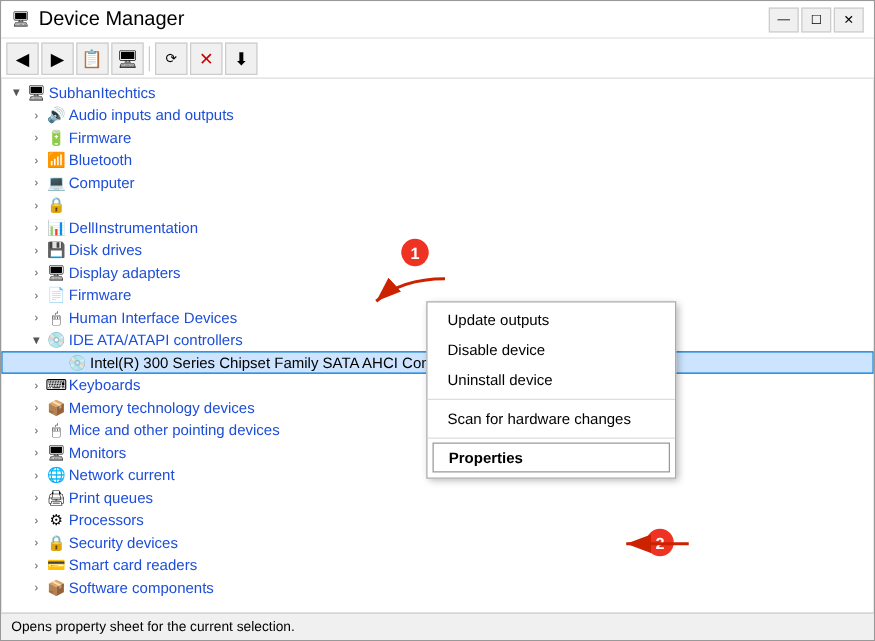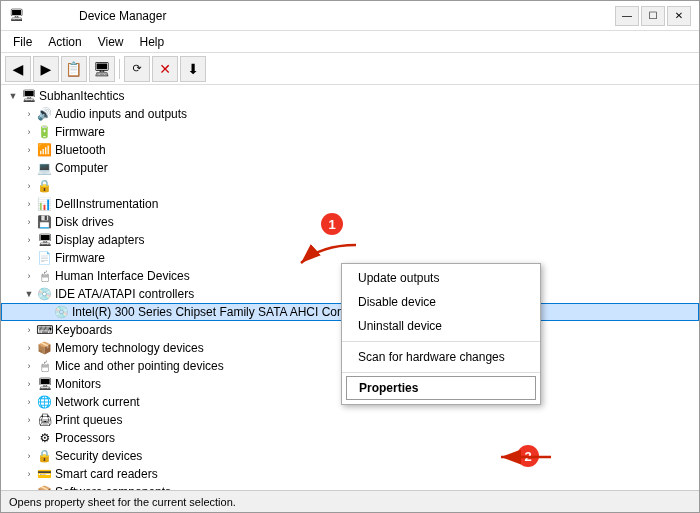--- a/index.html
+++ b/index.html
@@ -31,23 +31,22 @@
     .title-bar-left {
       display: flex;
       align-items: center;
       gap: 6px;
     }
     .title-icon {
       width: 16px;
       height: 16px;
     }
     .title-text {
-      font-size: 12px;
+      font-size: 16px;
       color: #000;
-      margin-left: 48px;
     }
     .title-buttons {
       display: flex;
       gap: 2px;
     }
     .title-btn {
       width: 24px;
       height: 20px;
       background: #f0f0f0;
       border: 1px solid #ccc;
@@ -138,21 +137,21 @@
       height: 16px;
       display: flex;
       align-items: center;
       justify-content: center;
       font-size: 12px;
       flex-shrink: 0;
       margin-right: 2px;
     }
     .item-label {
       font-size: 12px;
-      color: #000000;
+      color: #1d4ed8;
     }
     .tree-item.selected-highlight .item-label { color: #000; }
     .indent1 { padding-left: 20px; }
     .indent2 { padding-left: 36px; }
     .status-bar {
       height: 22px;
       background: #f0f0f0;
       border-top: 1px solid #ccc;
       display: flex;
       align-items: center;
@@ -239,26 +238,20 @@
       <span class="title-icon">🖥</span>
       <span class="title-text">Device Manager</span>
     </div>
     <div class="title-buttons">
       <button class="title-btn">—</button>
       <button class="title-btn">☐</button>
       <button class="title-btn close">✕</button>
     </div>
   </div>
 
-  <div class="menu-bar">
-    <span class="menu-item">File</span>
-    <span class="menu-item">Action</span>
-    <span class="menu-item">View</span>
-    <span class="menu-item">Help</span>
-  </div>
 
   <div class="toolbar">
     <button class="toolbar-btn">◀</button>
     <button class="toolbar-btn">▶</button>
     <button class="toolbar-btn">📋</button>
     <button class="toolbar-btn">🖥</button>
     <div class="toolbar-sep"></div>
     <button class="toolbar-btn" style="font-size:11px;">⟳</button>
     <button class="toolbar-btn" style="color:#c00;">✕</button>
     <button class="toolbar-btn">⬇</button>

